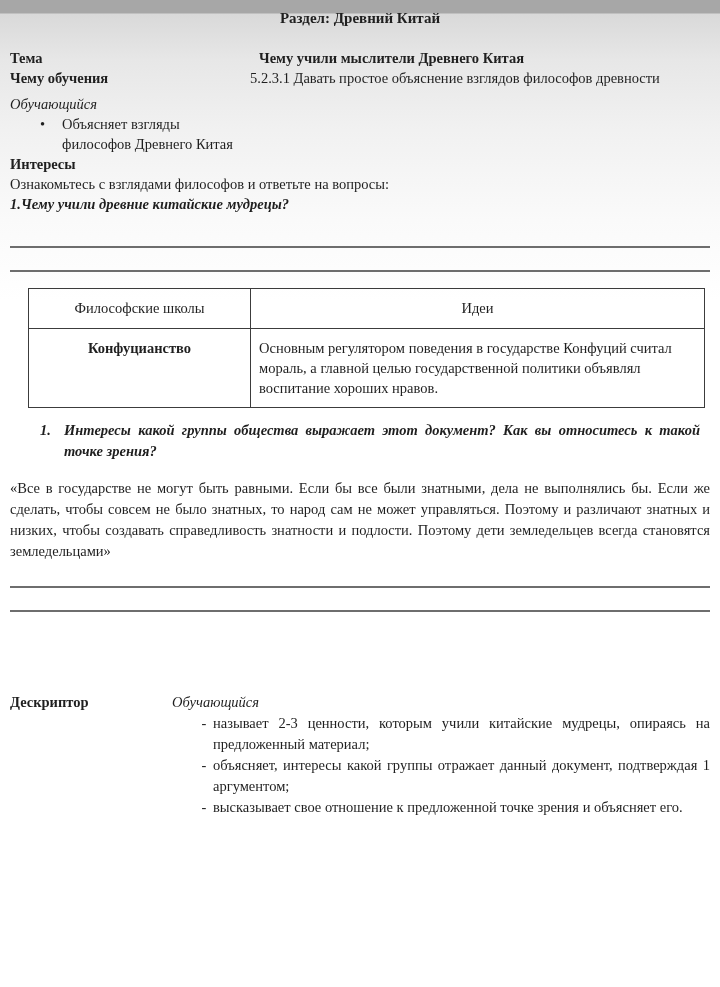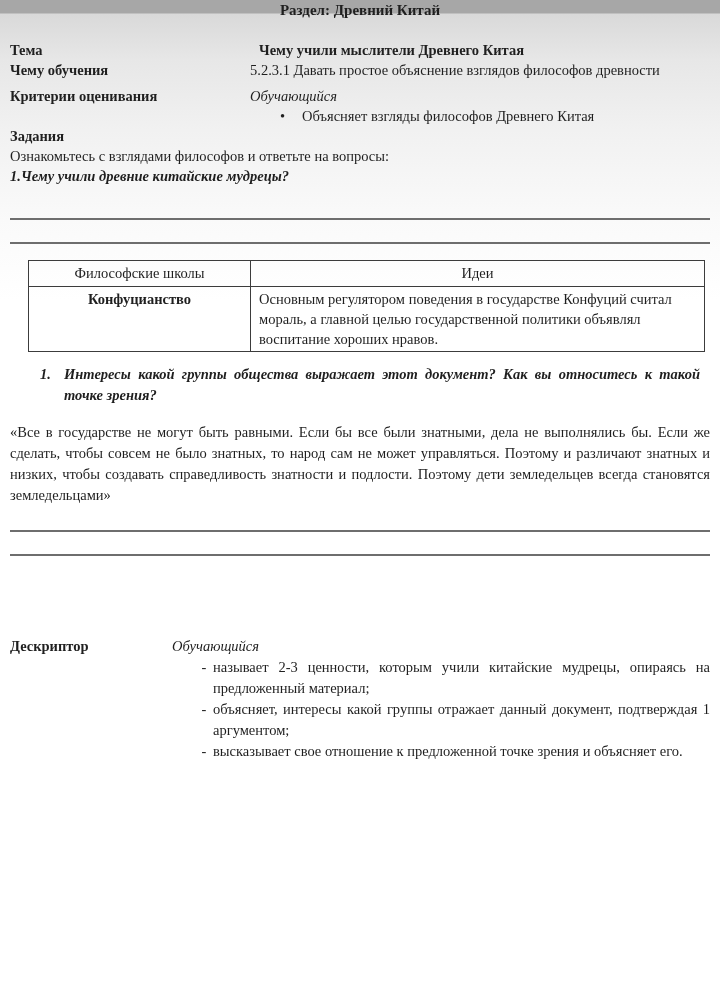--- a/index.html
+++ b/index.html
@@ -12,21 +12,21 @@
     font-size: 14.5px;
     line-height: 20px;
     color: #1f1f1f;
     background: linear-gradient(to bottom,
       #a7a7a7 0px, #a7a7a7 13px,
       #d9d9d9 14px, #e7e7e7 60px,
       #f1f1f1 130px, #fafafa 220px,
       #ffffff 300px, #ffffff 100%);
   }
   .doc-title {
-    padding-top: 0;
+    padding-top: 8px;
     text-align: center;
     font-weight: bold;
     font-size: 15px;
   }
   .content { padding: 0 10px; }
   .grid-row { display: grid; grid-template-columns: 240px 1fr; }
   .mt-top { margin-top: 20px; gap: 9px; }
   .mt-sm { margin-top: 6px; }
   .mt-md { margin-top: 10px; }
   .bold { font-weight: bold; }
@@ -42,21 +42,21 @@
   .answer-block-2 { margin-top: 10px; }
   .answer-block-2 .answer-line:first-child { height: 14px; }
   table.philo {
     margin-top: 16px;
     margin-left: 18px;
     width: 677px;
     border-collapse: collapse;
   }
   table.philo th, table.philo td {
     border: 1.5px solid #3c3c3c;
-    padding: 2px 8px;
+    padding: 9px 8px;
     vertical-align: top;
     font-weight: normal;
   }
   table.philo th { text-align: center; height: 21px; }
   table.philo td.school { width: 205px; text-align: center; font-weight: bold; }
   .question2 { display: flex; margin: 12px 10px 0 30px; line-height: 21px; }
   .q2-num { flex: 0 0 24px; }
   .q2-text { flex: 1; text-align: justify; }
   .quote { margin-top: 16px; line-height: 21px; }
   .descriptor { display: grid; grid-template-columns: 162px 1fr; margin-top: 80px; line-height: 21px; }
@@ -76,32 +76,31 @@
       <div class="bold">Тема</div>
       <div class="bold">Чему учили мыслители Древнего Китая</div>
     </div>
 
     <div class="grid-row">
       <div class="bold">Чему обучения</div>
       <div class="justify">5.2.3.1 Давать простое объяснение взглядов философов древности</div>
     </div>
 
     <div class="grid-row mt-sm">
-      <div class="bold">Критерии оценивания</div>
       <div>
         <div class="italic">Обучающийся</div>
         <div class="bullet-row">
           <span class="bullet-glyph">•</span>
           <span>Объясняет взгляды философов Древнего Китая</span>
         </div>
       </div>
     </div>
 
 
-    <div class="bold">Задания</div>
+    <div class="bold">Интересы</div>
     <div>Ознакомьтесь с взглядами философов и ответьте на вопросы:</div>
     <div class="bolditalic">1.Чему учили древние китайские мудрецы?</div>
 
     <div class="answer-block-1">
       <div class="answer-line"></div>
       <div class="answer-line"></div>
     </div>
 
     <table class="philo">
       <thead>

